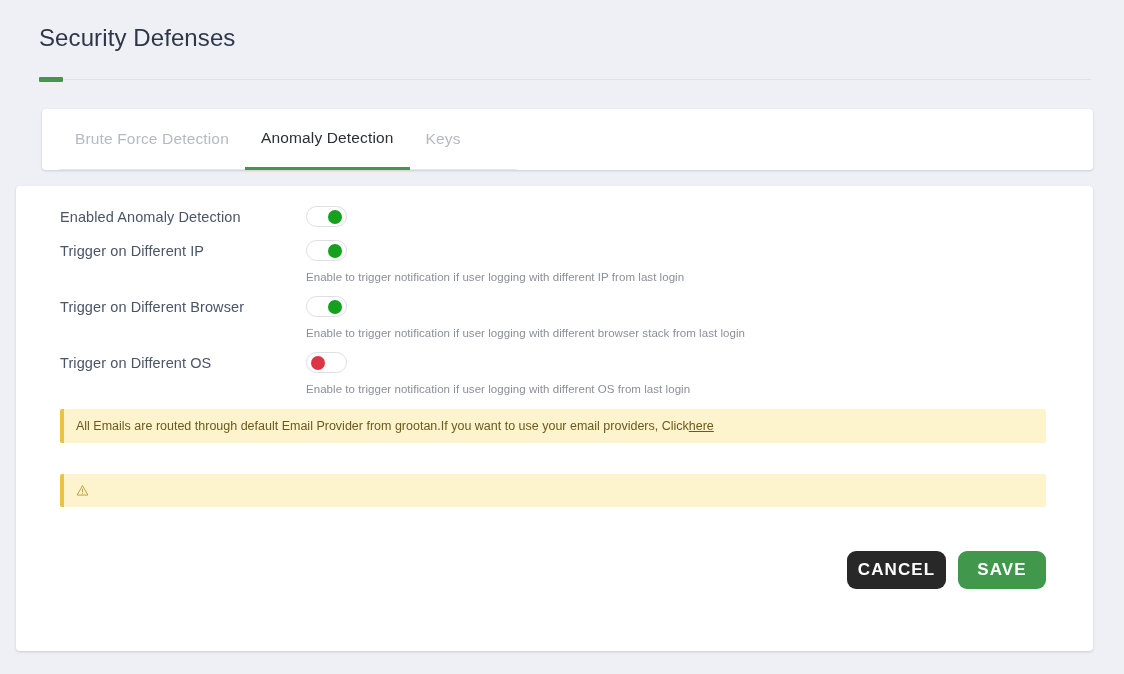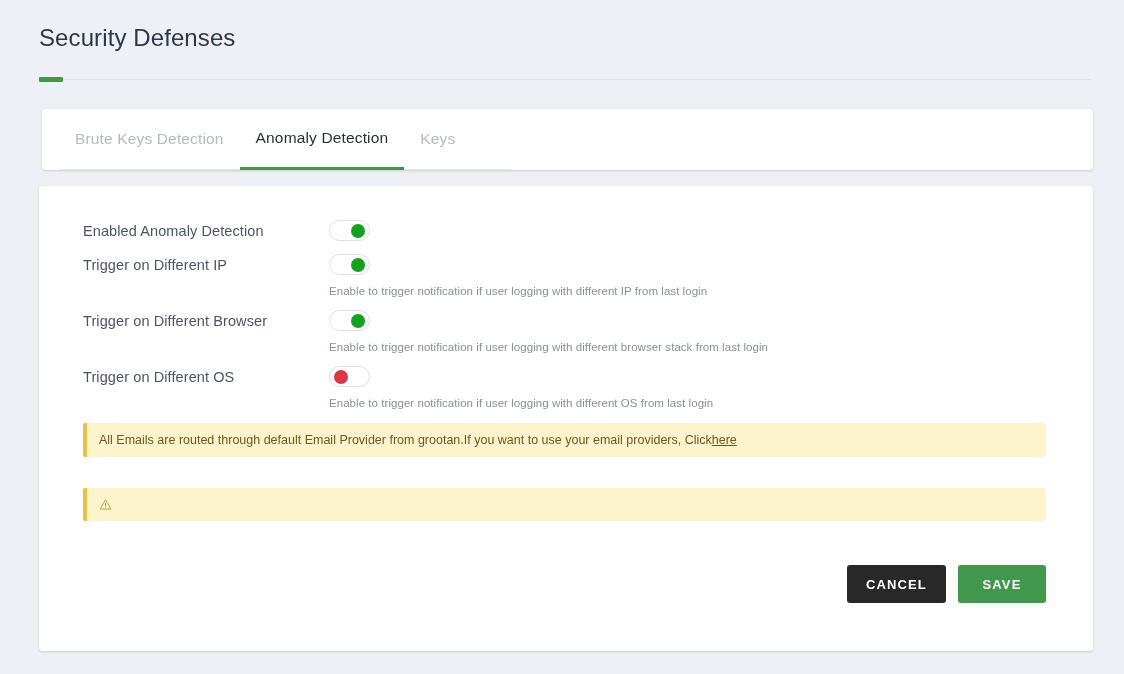--- a/index.html
+++ b/index.html
@@ -76,27 +76,27 @@
   }
   .tab-spacer {
     flex: 0 0 auto;
     width: 40px;
     border-bottom: 1px solid #e6e8ef;
   }
   .tab-fill { flex: 1 1 auto; }
 
   
   .content-card {
-    margin: 16px 31px 0 39px;
+    margin: 16px 31px 0 16px;
     background: #ffffff;
     border-radius: 4px;
     box-shadow: 0 1px 3px rgba(60, 64, 88, 0.13), 0 1px 2px rgba(60, 64, 88, 0.07);
     height: 465px;
     box-sizing: border-box;
-    padding: 34px 47px 0 44px;
+    padding: 20px 47px 0 44px;
     position: relative;
   }
 
   .form-row {
     display: flex;
     align-items: flex-start;
     margin-bottom: 13px;
   }
   .form-label {
     width: 246px;
@@ -181,22 +181,22 @@
 
   
   .button-row {
     display: flex;
     justify-content: flex-end;
     gap: 12px;
     margin-top: 44px;
   }
   .btn {
     border: none;
-    border-radius: 3px;
-    font-size: 13px;
+    border-radius: 9px;
+    font-size: 17px;
     font-weight: bold;
     letter-spacing: 1.1px;
     color: #ffffff;
     height: 38px;
     cursor: pointer;
     font-family: "Liberation Sans", sans-serif;
   }
   .btn-cancel {
     background: #282828;
     width: 99px;
@@ -209,21 +209,21 @@
 </head>
 <body>
 
 <div class="page-header">
   <h1 class="page-title">Security Defenses</h1>
   <div class="title-rule"></div>
 </div>
 
 <div class="tabs-card">
   <div class="tab">
-    <span>Brute Keys Detection</span>
+    <span>Brute Force Detection</span>
   </div>
   <div class="tab active">
     <span>Anomaly Detection</span>
   </div>
   <div class="tab">
     <span>Keys</span>
   </div>
   <div class="tab-spacer"></div>
   <div class="tab-fill"></div>
 </div>

